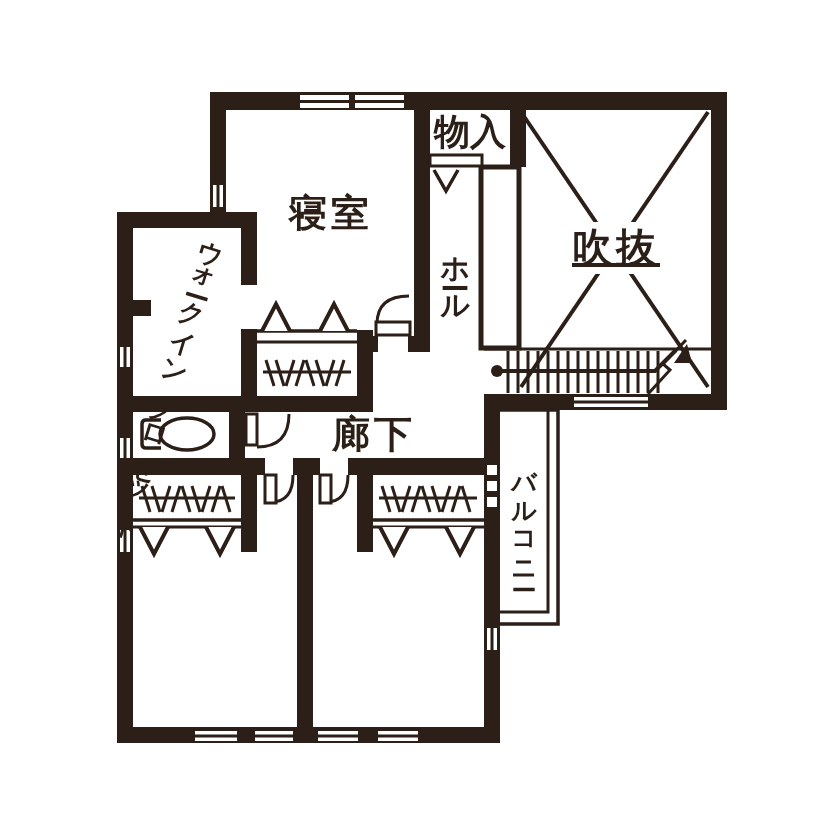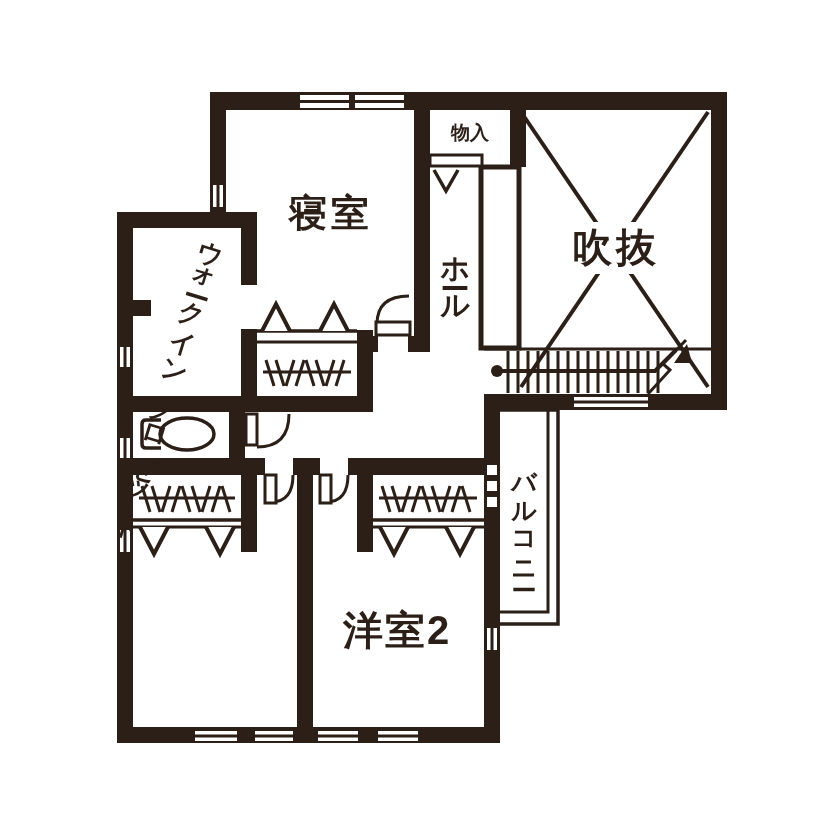--- a/index.html
+++ b/index.html
@@ -8,21 +8,21 @@
          font-family:"Liberation Sans","DejaVu Sans",sans-serif;color:var(--ink);}
   svg{position:absolute;left:0;top:0;}
   .w{fill:var(--ink);stroke:none;}
   .ln{stroke:var(--ink);fill:none;}
   .wh{fill:#ffffff;stroke:none;}
   .whln{fill:#ffffff;stroke:var(--ink);}
   .lbl{position:absolute;color:var(--ink);font-weight:600;white-space:nowrap;
        transform:translate(-50%,-50%);line-height:1;}
   .vert{writing-mode:vertical-rl;text-orientation:mixed;transform:translate(-50%,-50%);}
   .hlbl{letter-spacing:4px;}
-  #void-label{background:#ffffff;padding:2px 6px;}
+  #void-label{background:#ffffff;padding:2px 6px;text-decoration:underline;}
   #wic-label{position:absolute;writing-mode:vertical-rl;text-orientation:mixed;
              font-weight:600;color:var(--ink);line-height:1.35;letter-spacing:1px;
              transform:rotate(17deg);}
 </style>
 </head>
 <body>
 
 <div id="stage">
 <svg width="840" height="840" viewBox="0 0 840 840">
 
@@ -221,22 +221,22 @@
     </g>
   </g>
 
   <g>
     <path class="whln" d="M 161 420 H 146 Q 142 420 142 424 V 444 Q 142 448 146 448 H 161" stroke-width="3.5"></path>
     <ellipse class="whln" cx="187" cy="434" rx="27" ry="16" stroke-width="3.5"></ellipse>
   </g>
 </svg>
 
   <div class="lbl hlbl" id="bedroom-label" style="left:331px;top:213px;font-size:38px;">寝室</div>
-  <div class="lbl" id="storage-label" style="left:470px;top:132px;font-size:19px;">物入</div>
+  <div class="lbl" id="storage-label" style="left:470px;top:132px;font-size:36px;">物入</div>
   <div class="lbl vert" id="hall-label" style="left:455px;top:274px;font-size:29px;letter-spacing:3px;">ホール</div>
   <div class="lbl hlbl" id="void-label" style="left:616px;top:247px;font-size:40px;">吹抜</div>
+  <div class="lbl hlbl" id="corridor-label" style="left:374px;top:434px;font-size:38px;">廊下</div>
   <div class="lbl vert" id="balcony-label" style="left:524px;top:516px;font-size:25px;letter-spacing:2px;">バルコニー</div>
-  <div class="lbl" id="room2-label" style="left:397px;top:630px;font-size:40px;letter-spacing:2px;">洋室2</div>
   <div id="wic-label" style="left:155px;top:218px;font-size:26px;">
     <span>ウォークイン</span>
     <span>クロゼット</span>
   </div>
 </div>
 
 </body></html>

